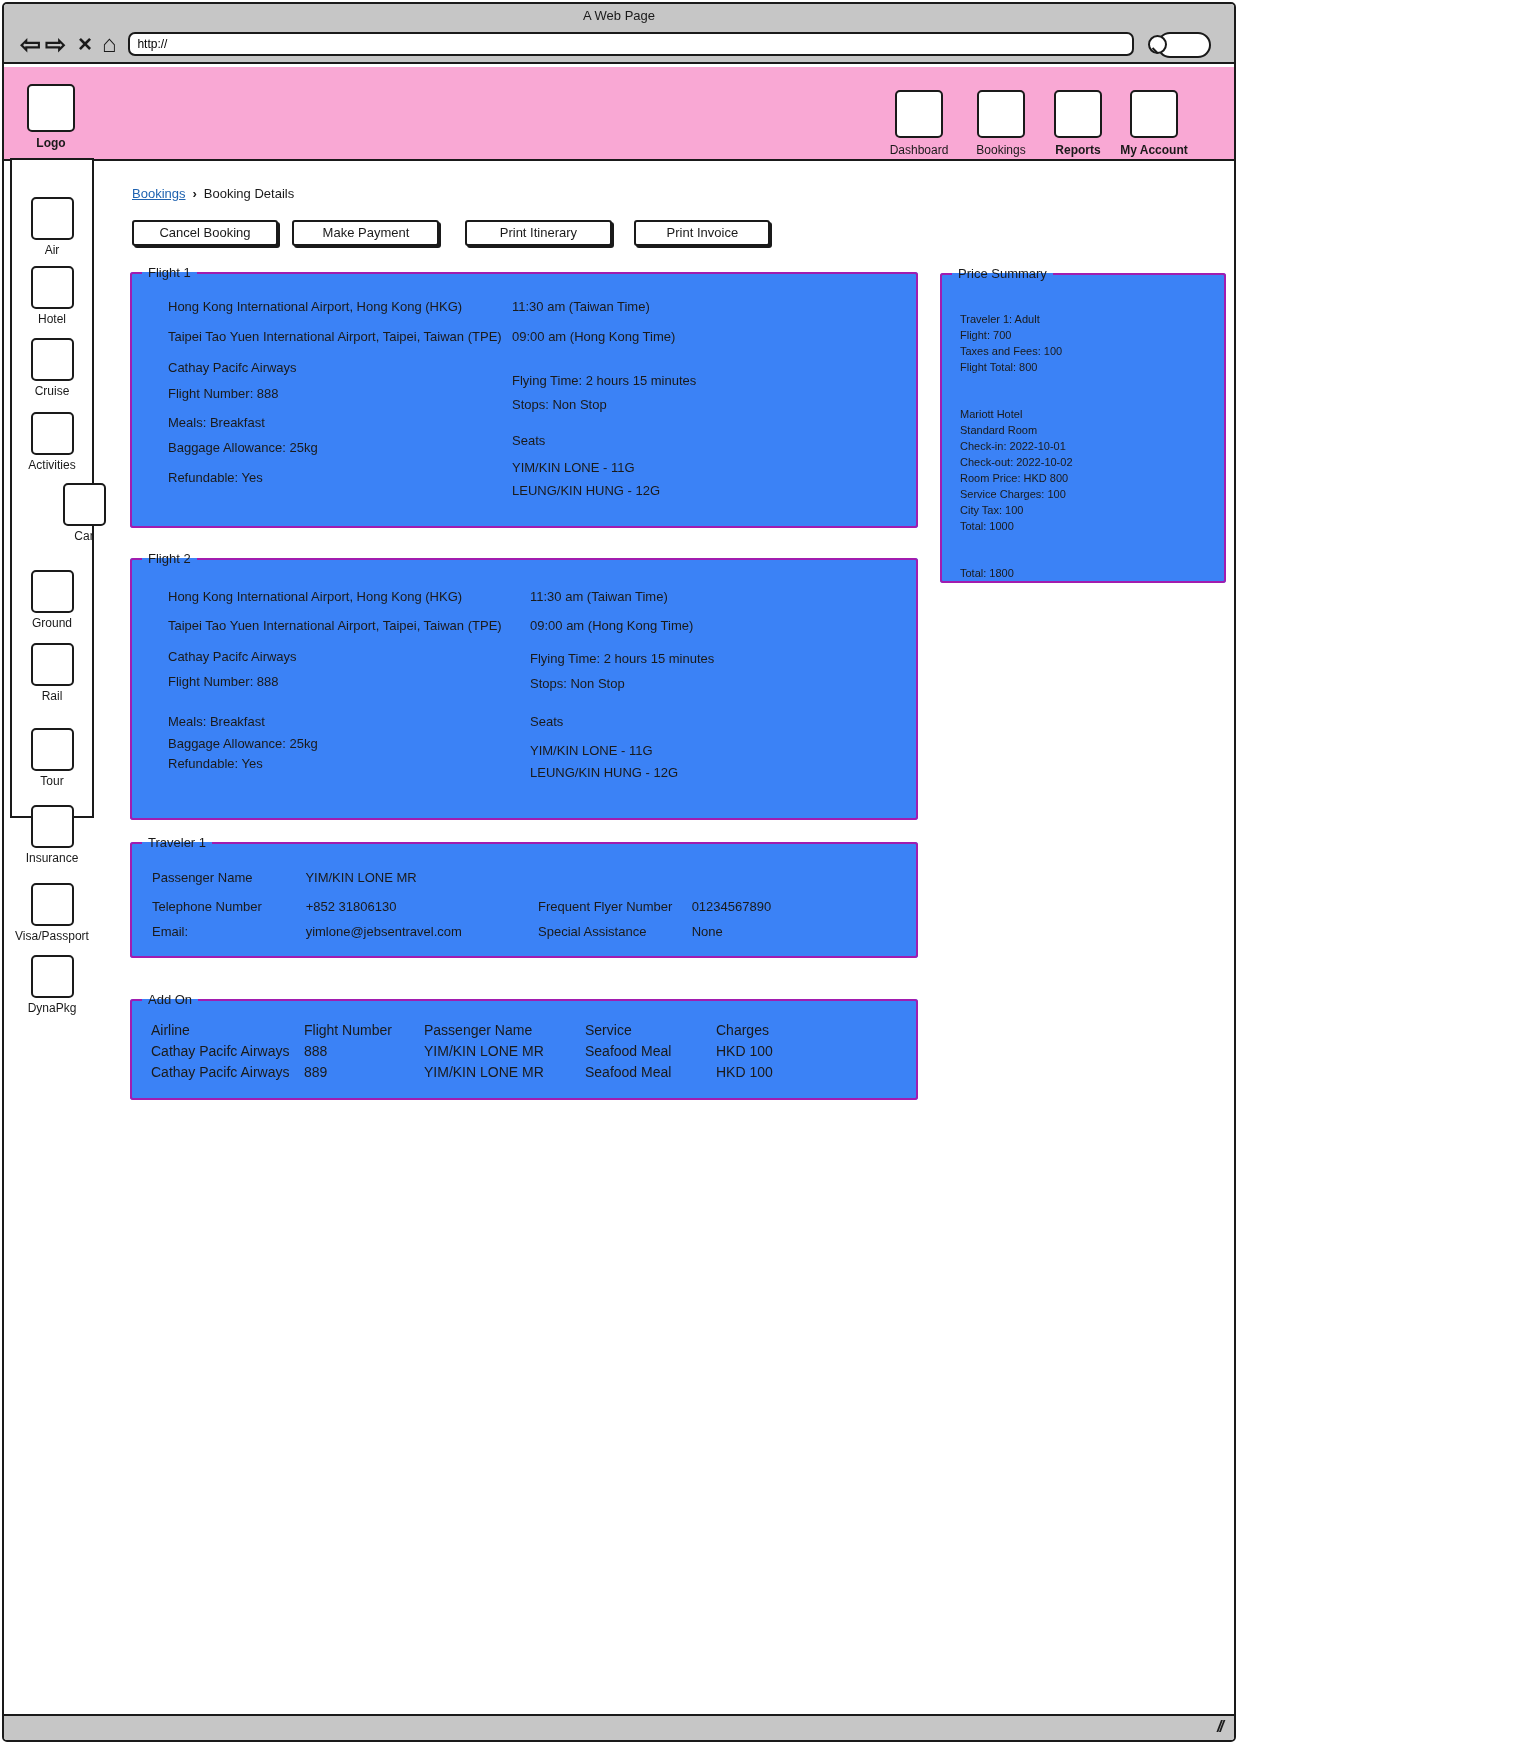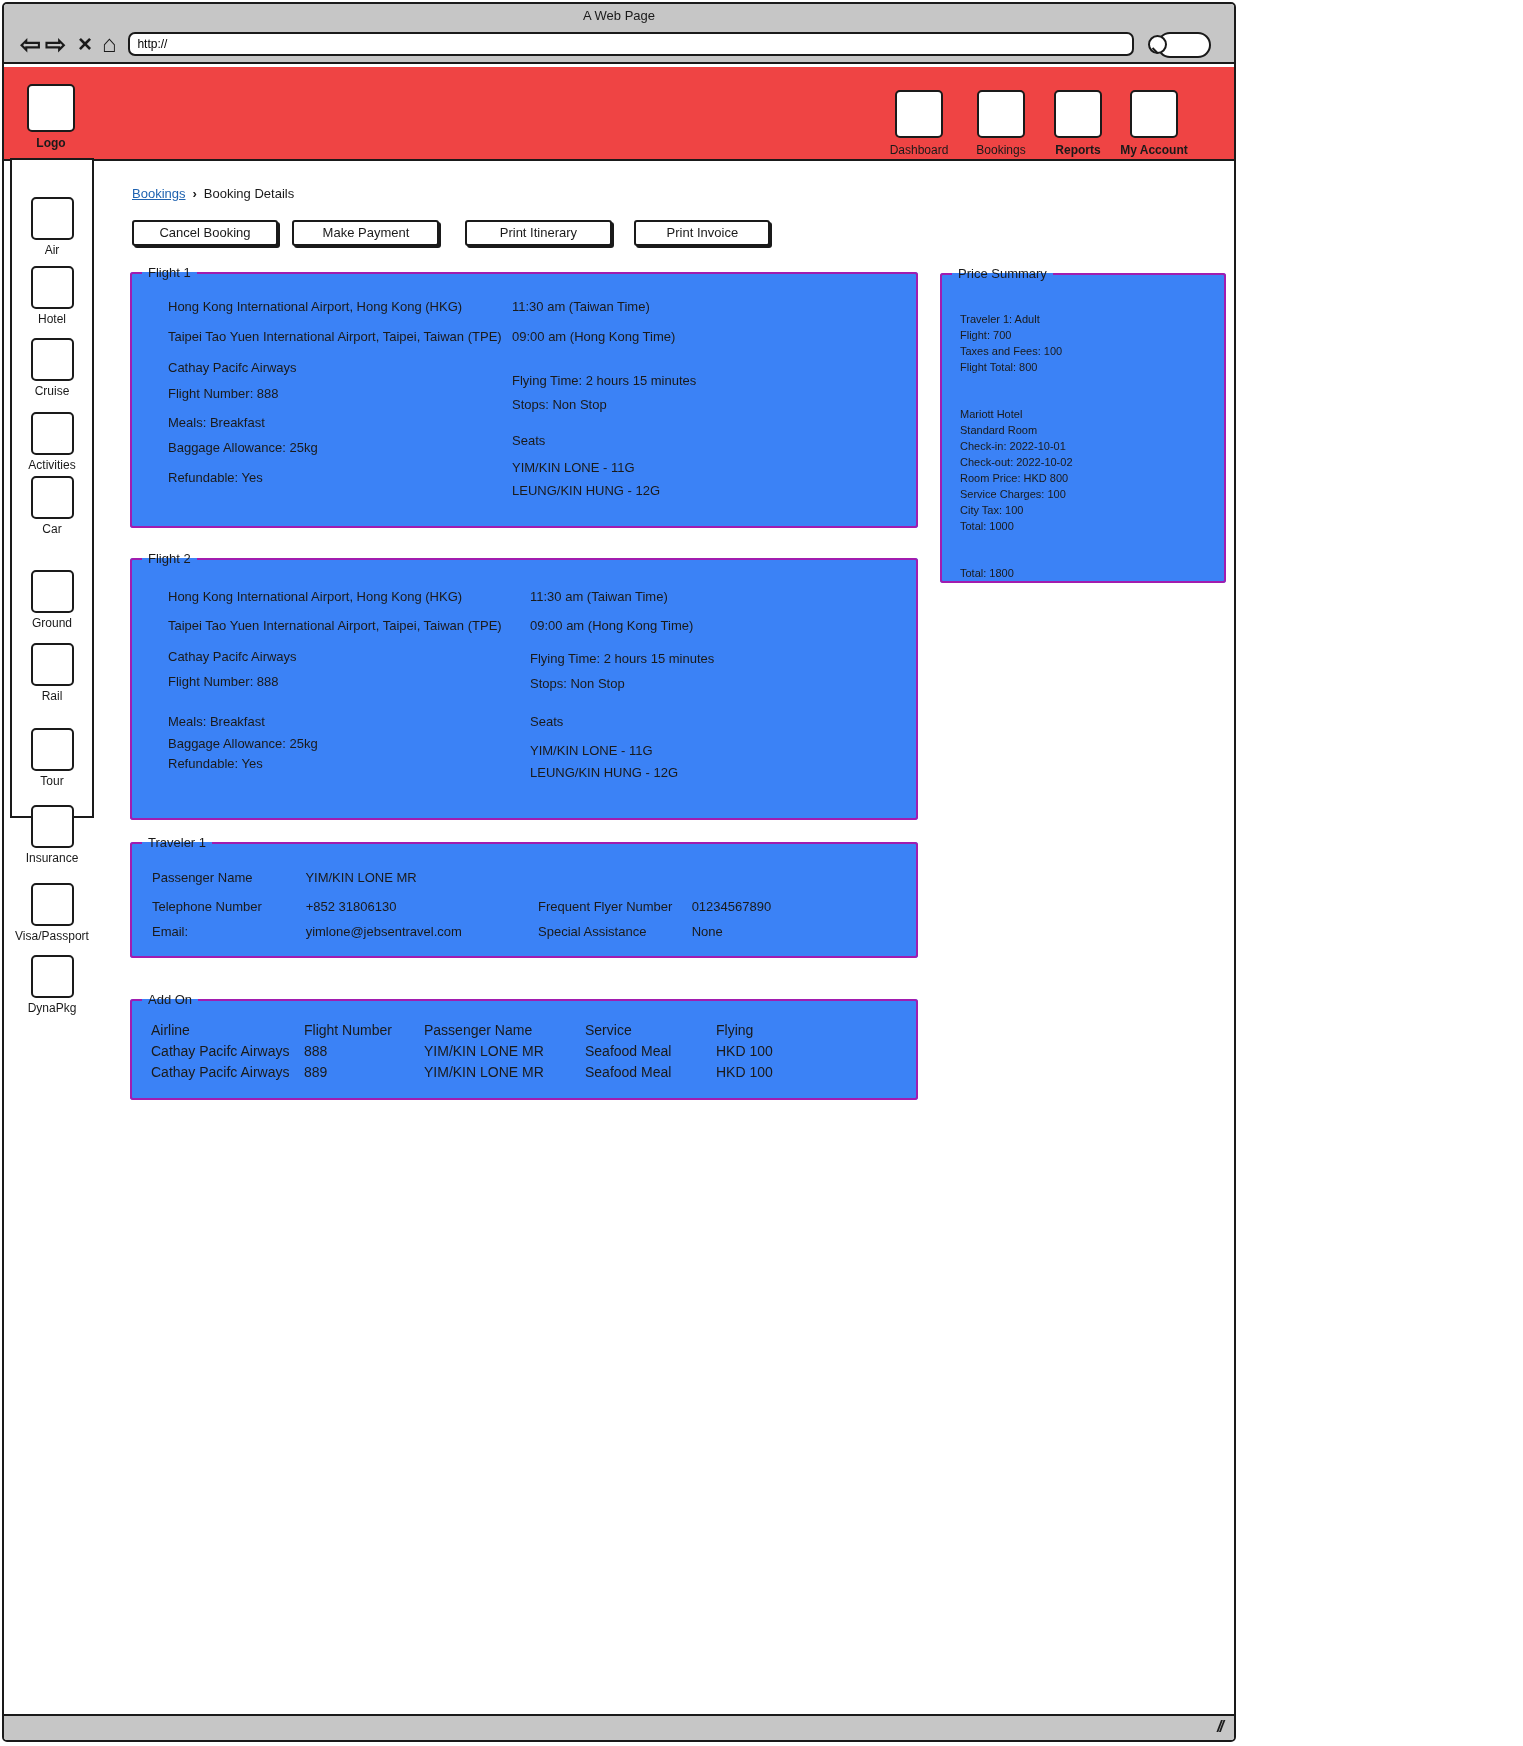--- a/index.html
+++ b/index.html
@@ -13,21 +13,21 @@
   .i-back{margin-right:4px;}
   .i-fwd{margin-right:12px;}
   .i-stop{font-size:24px;margin-right:10px;}
   .i-home{font-size:24px;margin-right:12px;}
   .url{width:988px;height:20px;border:2px solid #1a1a1a;border-radius:7px;background:#fff;font-family:"Liberation Sans",sans-serif;font-size:12px;padding:0 7px;outline:none;}
   .search{position:relative;width:64px;height:26px;margin-left:14px;cursor:pointer;flex:none;}
   .search-pill{position:absolute;left:9px;top:1px;width:50px;height:22px;border:2px solid #1a1a1a;border-radius:13px;background:#fff;}
   .search-circle{position:absolute;left:0;top:4px;width:15px;height:15px;border:2px solid #1a1a1a;border-radius:50%;background:#fff;}
   .search-circle::after{content:"";position:absolute;left:4px;bottom:-2px;width:2px;height:7px;background:#1a1a1a;transform:rotate(-45deg);}
   
-  .app-header{position:absolute;left:0;top:63px;width:100%;height:92px;background:#ef4444;border-bottom:2px solid #1a1a1a;}
+  .app-header{position:absolute;left:0;top:63px;width:100%;height:92px;background:#f9a8d4;border-bottom:2px solid #1a1a1a;}
   .logo-wrap{position:absolute;left:19px;top:17px;width:56px;text-align:center;cursor:pointer;}
   .logo-box{width:44px;height:44px;border:2px solid #1a1a1a;border-radius:5px;background:#fff;margin:0 auto;}
   .logo-label{font-size:12px;font-weight:bold;margin-top:4px;}
   .nitem{position:absolute;top:23px;width:104px;text-align:center;cursor:pointer;}
   .nbox{width:44px;height:44px;border:2px solid #1a1a1a;border-radius:5px;background:#fff;margin:0 auto;}
   .nlabel{font-size:12px;margin-top:5px;white-space:nowrap;}
   .bold{font-weight:bold;}
   
   .sidebar{position:absolute;left:6px;top:154px;width:84px;height:660px;border:2px solid #1a1a1a;background:#fff;box-sizing:border-box;}
   .sitem{position:absolute;left:0;width:100%;text-align:center;cursor:pointer;}
@@ -108,21 +108,21 @@
       <div class="slabel">Hotel</div>
     </div>
     <div class="sitem" style="top:178px;">
       <div class="sbox"></div>
       <div class="slabel">Cruise</div>
     </div>
     <div class="sitem" style="top:252px;">
       <div class="sbox"></div>
       <div class="slabel">Activities</div>
     </div>
-    <div class="sitem" style="top:316px;">
+    <div class="sitem" style="top:323px;padding-left:32px;">
       <div class="sbox"></div>
       <div class="slabel">Car</div>
     </div>
     <div class="sitem" style="top:410px;">
       <div class="sbox"></div>
       <div class="slabel">Ground</div>
     </div>
     <div class="sitem" style="top:483px;">
       <div class="sbox"></div>
       <div class="slabel">Rail</div>
@@ -243,21 +243,21 @@
     </div>
   </fieldset>
 
   <fieldset style="left:126px;top:988px;width:788px;height:108px;">
     <legend>Add On</legend>
     <div class="agrid">
       <div>Airline</div>
       <div>Flight Number</div>
       <div>Passenger Name</div>
       <div>Service</div>
-      <div>Flying</div>
+      <div>Charges</div>
 
       <div>Cathay Pacifc Airways</div>
       <div>888</div>
       <div>YIM/KIN LONE MR</div>
       <div>Seafood Meal</div>
       <div>HKD 100</div>
 
       <div>Cathay Pacifc Airways</div>
       <div>889</div>
       <div>YIM/KIN LONE MR</div>

